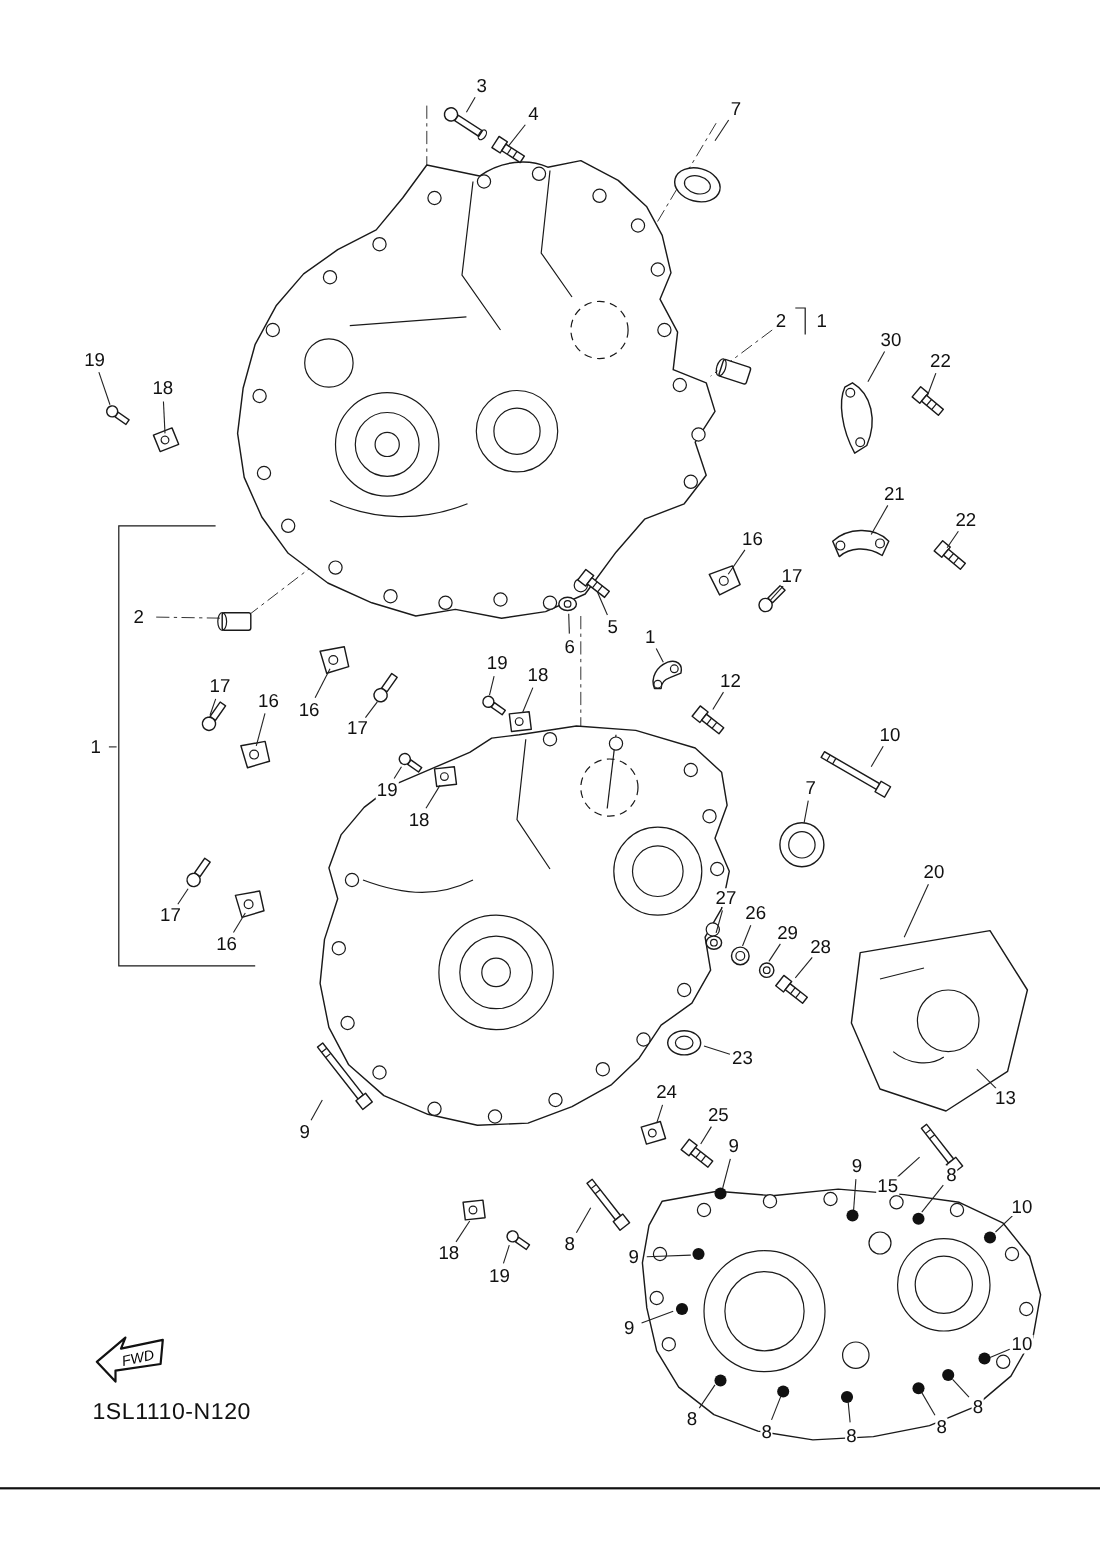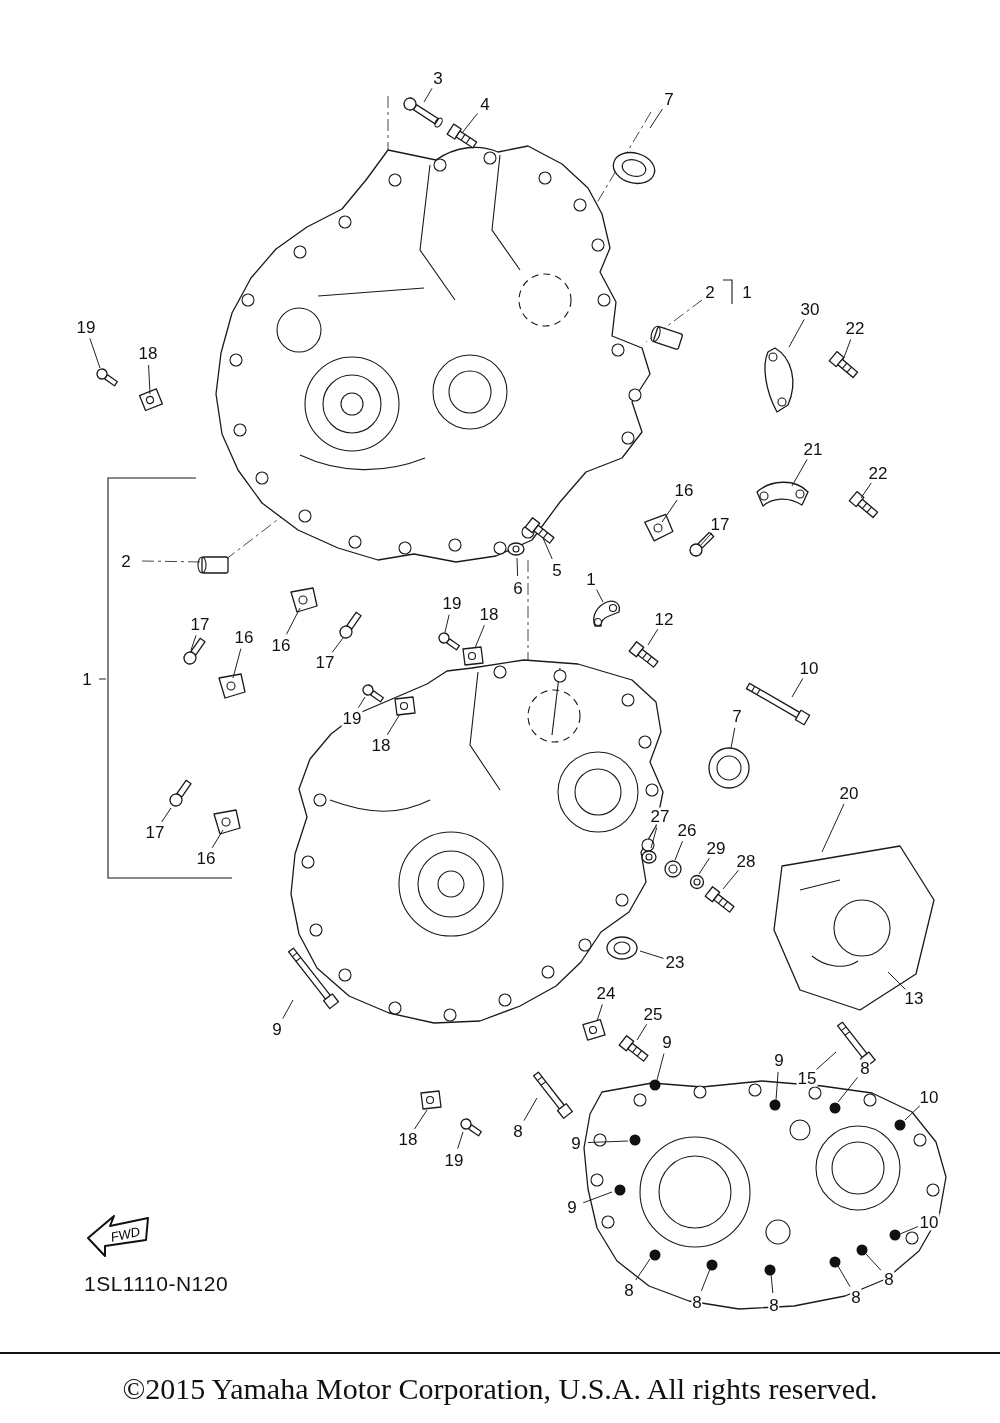--- a/index.html
+++ b/index.html
@@ -475,14 +475,13 @@
   <div class="fwd">
     <svg width="72" height="52" viewBox="0 0 72 52">
       <path d="M64,8 L26,16 L30,6 L4,28 L21,46 L21,36 L62,30 Z" fill="none" stroke="#111" stroke-width="2" stroke-linejoin="round"></path>
       <text x="27" y="30" font-size="13" font-style="italic" font-family="Liberation Sans, sans-serif" transform="rotate(-12 36 27)">FWD</text>
     </svg>
   </div>
 
   <div class="partcode">1SL1110-N120</div>
 
   <div class="sep"></div>
-  <div class="copyright">©2015 Yamaha Motor Corporation, U.S.A. All rights reserved.</div>
 </div>
 
 </body></html>

